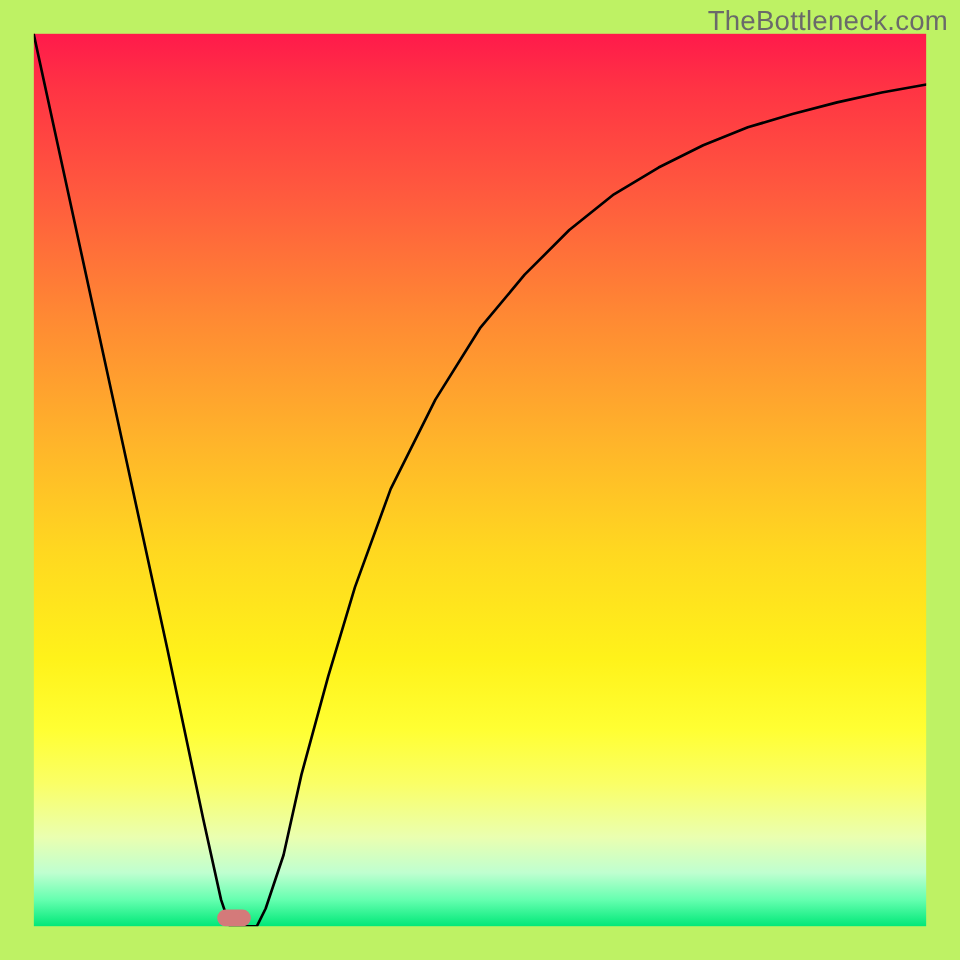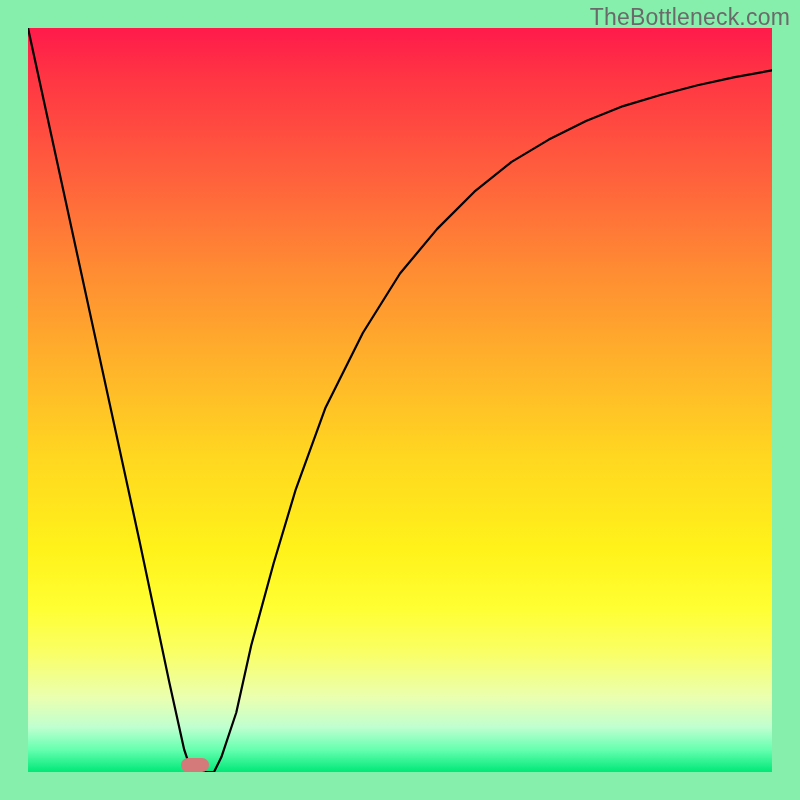--- a/index.html
+++ b/index.html
@@ -10,21 +10,21 @@
     background: #000;
     position: relative;
     font-family: Arial, Helvetica, sans-serif;
   }
   .frame {
     position: absolute;
     top: 0;
     left: 0;
     width: 800px;
     height: 800px;
-    background: #86efac;
+    background: #bef264;
   }
   .plot {
     position: absolute;
     top: 28px;
     left: 28px;
     width: 744px;
     height: 744px;
     overflow: hidden;
   }
   .gradient {

